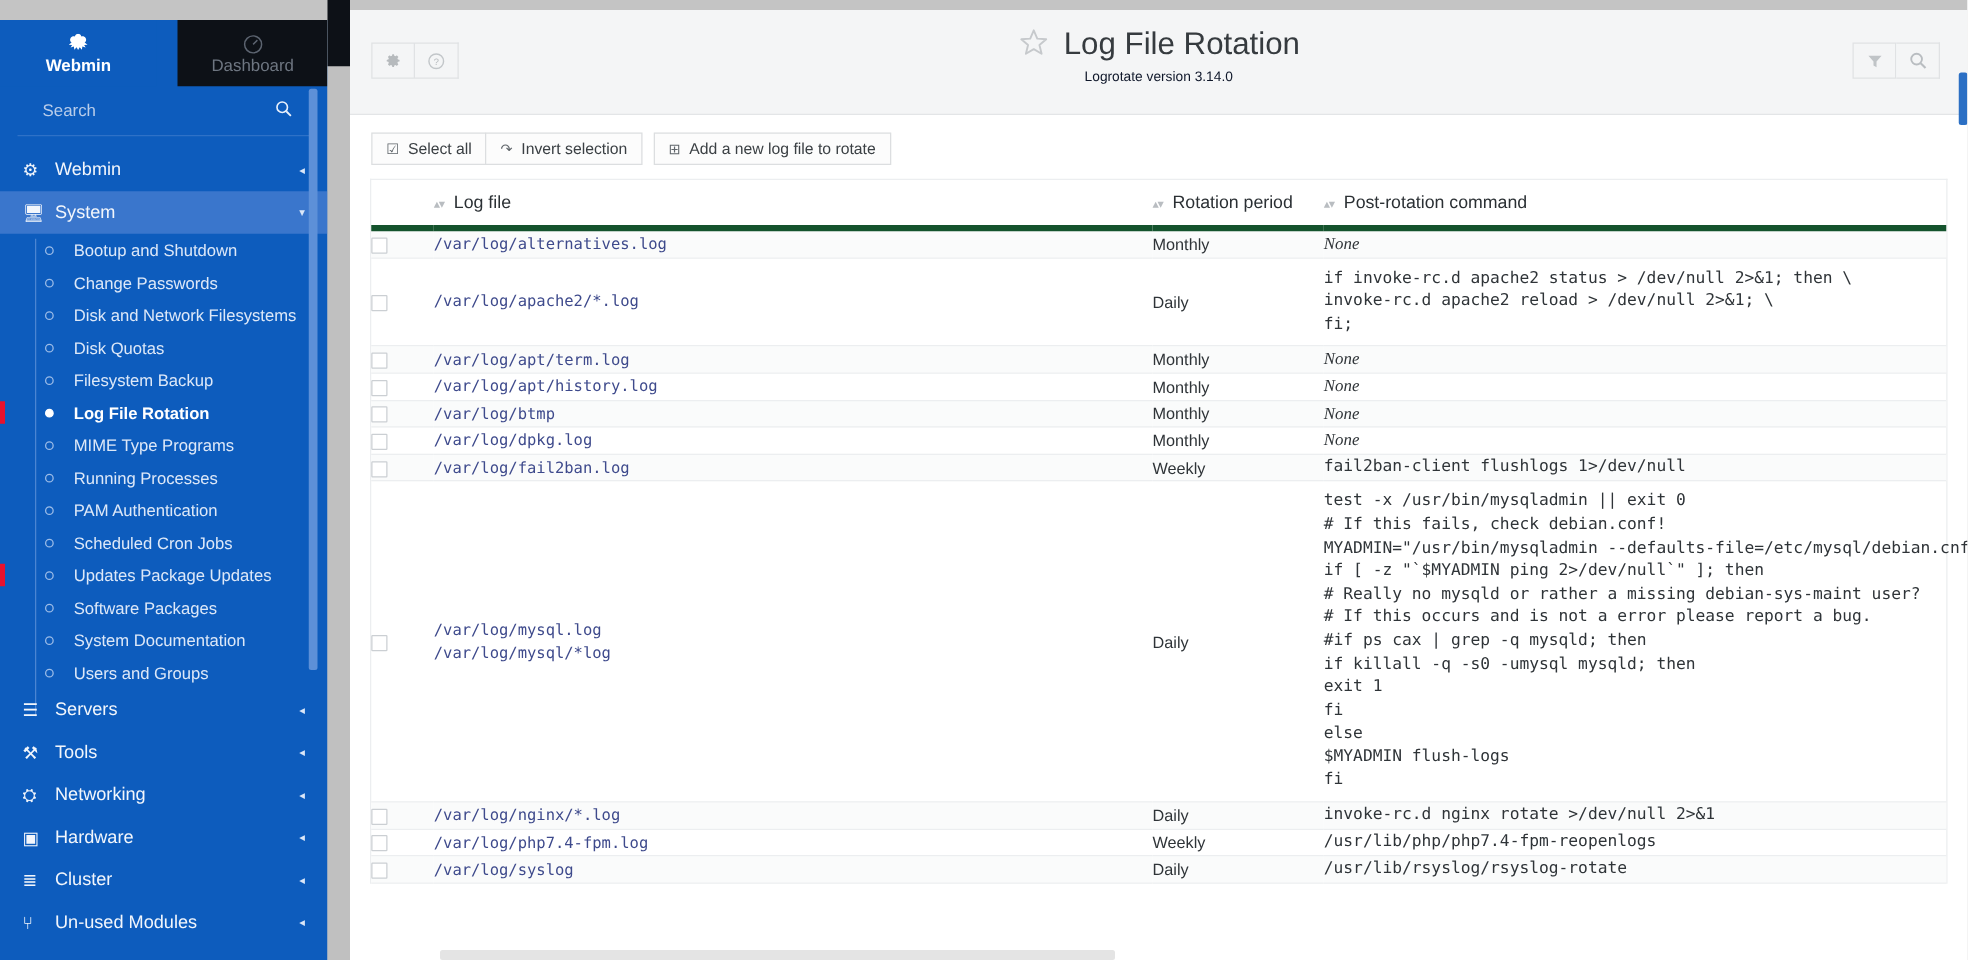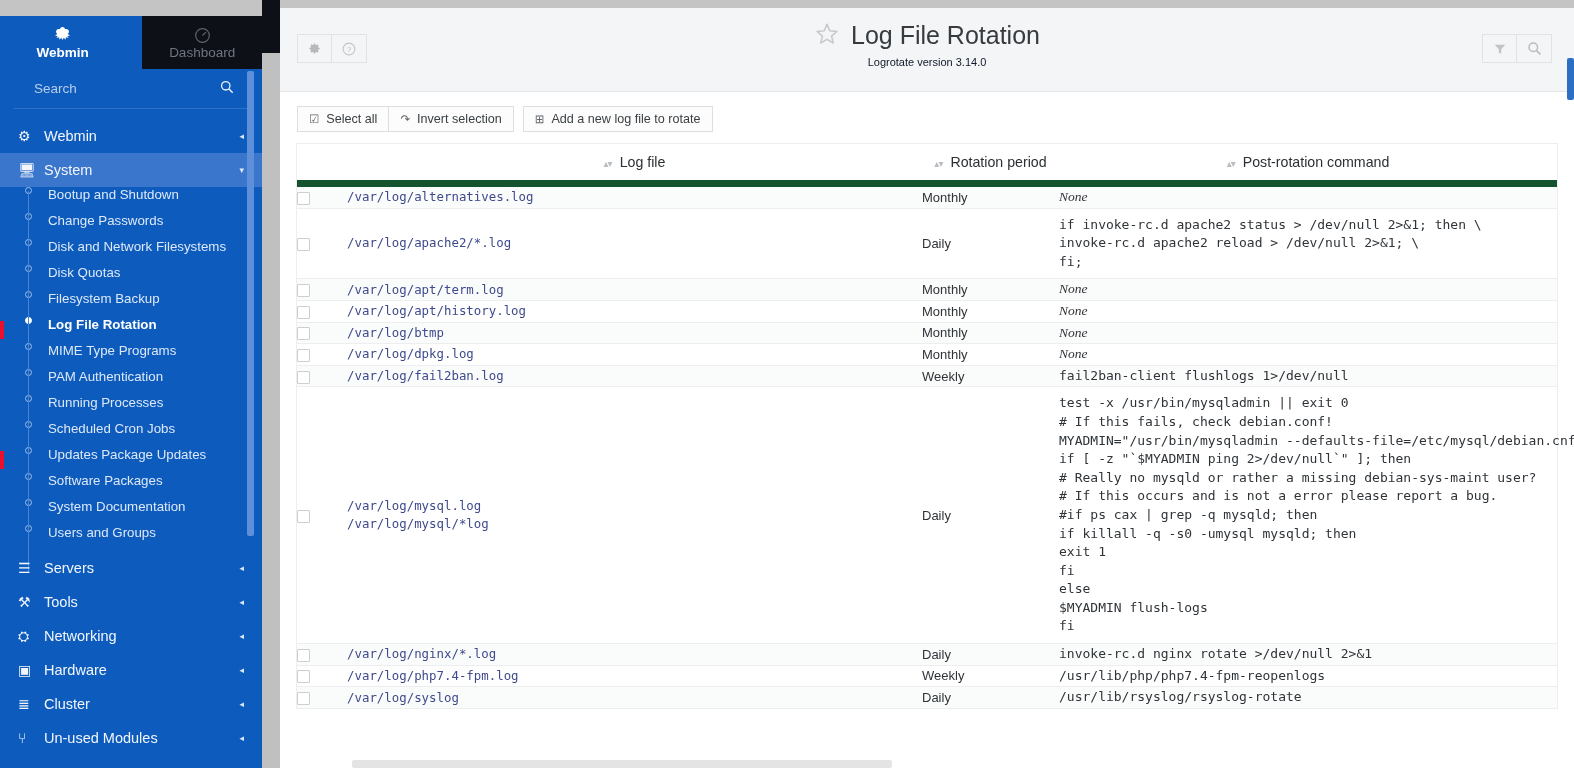--- a/index.html
+++ b/index.html
@@ -56,22 +56,22 @@
     color: #f2f6fc; font-size: 14.5px; padding-left: 18px; position: relative;
     cursor: pointer;
   }
   .nav-top .ni { width: 26px; font-size: 14px; display:inline-block; }
   .nav-top.active { background: #3a76cc; }
   .nav-top .caret {
     position: absolute; right: 18px; font-size: 9px; color: #dbe7f8;
   }
   .nav-sub { }
   .sub-item {
-    display: flex; align-items: flex-start; height: 26px;
-    color: #dde8f8; font-size: 13.3px; padding-left: 25px; position: relative;
+    display: flex; align-items: center; height: 26px;
+    color: #dde8f8; font-size: 13.3px; padding-left: 36px; position: relative;
     cursor: pointer;
   }
   .sub-item .bullet {
     width: 7px; height: 7px; border-radius: 50%;
     border: 1.3px solid #9dbde8; margin-right: 16px; flex: none;
   }
   .sub-item.current { color: #ffffff; font-weight: bold; }
   .sub-item.current .bullet { background: #ffffff; border-color: #ffffff; }
   .sub-item .redmark {
     position: absolute; left: 0; top: 4px; width: 4px; height: 18px; background: #e8112d;
@@ -120,22 +120,22 @@
     font-family: "Liberation Sans", sans-serif;
   }
   .btn + .btn { margin-left: -1px; }
   .btn.spaced { margin-left: 9px; }
   .btn .bi { font-size: 11.5px; color: #60666b; }
 
   
   .tablewrap { margin: 0 16px 0 16px; border: 1px solid #eceef0; border-bottom: none; }
   table.logs { width: 100%; border-collapse: collapse; table-layout: fixed; }
   table.logs th {
-    text-align: center; font-weight: normal; font-size: 14.2px; color: #2b3034;
-    padding: 10px 0 10px 0; border-bottom: 7px solid #14532d; vertical-align: middle;
+    text-align: left; font-weight: normal; font-size: 14.2px; color: #2b3034;
+    padding: 10px 0 10px 0; border-bottom: 5px solid #14532d; vertical-align: middle;
   }
   table.logs th .sortico { color: #b9bdc1; font-size: 10px; margin-right: 8px; letter-spacing:-1px;}
   col.c-chk { width: 50px; }
   col.c-file { width: 575px; }
   col.c-rot  { width: 137px; }
   col.c-cmd  { width: auto; }
   table.logs td {
     vertical-align: middle; padding: 1px 0; font-size: 13px; color: #2f3438;
     border-bottom: 1px solid #eceef0;
   }
@@ -244,25 +244,25 @@
             <span class="redmark"></span>
             <span class="bullet"></span>
             <span>Log File Rotation</span>
           </div>
           <div class="sub-item">
             <span class="bullet"></span>
             <span>MIME Type Programs</span>
           </div>
           <div class="sub-item">
             <span class="bullet"></span>
+            <span>Running Processes</span>
+          </div>
+          <div class="sub-item">
+            <span class="bullet"></span>
             <span>PAM Authentication</span>
-          </div>
-          <div class="sub-item">
-            <span class="bullet"></span>
-            <span>Running Processes</span>
           </div>
           <div class="sub-item">
             <span class="bullet"></span>
             <span>Scheduled Cron Jobs</span>
           </div>
           <div class="sub-item">
             <span class="redmark"></span>
             <span class="bullet"></span>
             <span>Updates Package Updates</span>
           </div>

